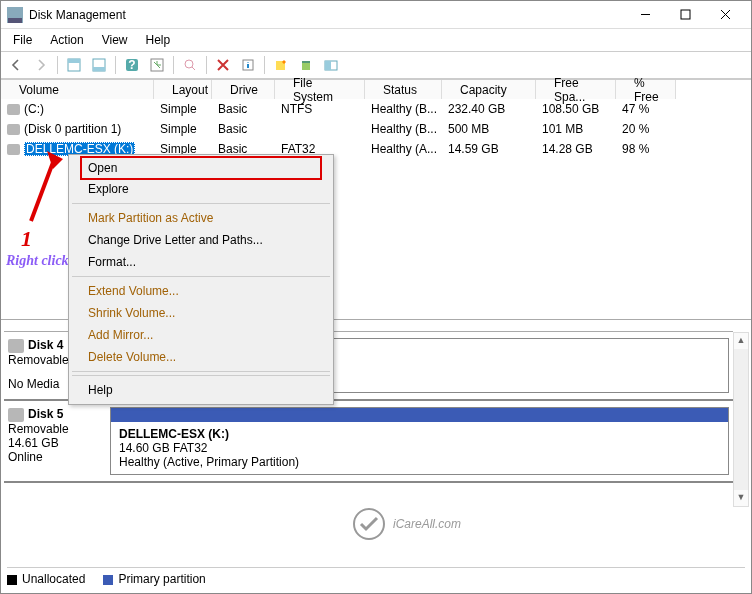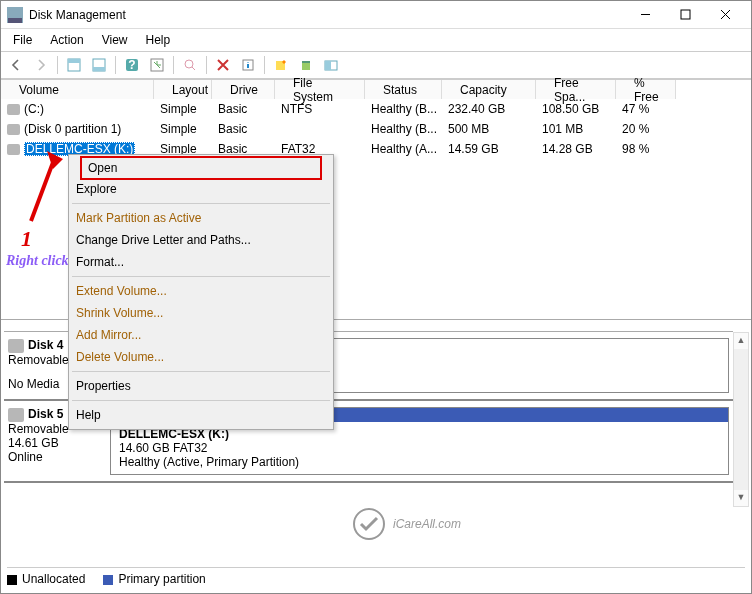--- a/index.html
+++ b/index.html
@@ -37,21 +37,21 @@
 .selrow .col-vol span.lbl { background: #0078d7; color: #fff; outline: 1px dotted #fff; outline-offset: -1px; padding: 0 2px; }
 
 .annot { position: absolute; pointer-events: none; }
 .arrow1 { left: 12px; top: 148px; width: 60px; height: 130px; }
 .num1 { position:absolute; left:20px; top:225px; color:#d00; font: italic bold 22px Georgia, serif; }
 .rc   { position:absolute; left:5px; top:252px; color:#8b5cf6; font: italic bold 14px Georgia, serif; }
 .num2 { position:absolute; left:170px; top:163px; color:#d00; font: italic bold 14px Georgia, serif; }
 .arr2 { position:absolute; left:146px; top:164px; }
 
 .ctxmenu { position: absolute; left: 67px; top: 153px; width: 266px; background: #f0f0f0; border: 1px solid #aaa; box-shadow: 2px 2px 4px rgba(0,0,0,.2); z-index: 5; padding: 3px 1px; }
-.ctxmenu .mi { padding: 4px 6px; cursor: pointer; white-space: nowrap; }
+.ctxmenu .mi { padding: 4px 18px; cursor: pointer; white-space: nowrap; }
 .ctxmenu .mi.dis { color: #a16207; cursor: default; }
 .ctxmenu .msep { height: 1px; background: #ccc; margin: 3px 2px; }
 .ctxmenu .hl { border: 2px solid #d00; margin: -2px 10px -2px 10px; padding: 3px 6px; }
 
 .diskpane { position: absolute; left: 3px; right: 18px; top: 330px; background: #fff; }
 .diskrow { display: flex; border-bottom: 2px solid #888; padding: 6px 4px; align-items: stretch; min-height: 70px; }
 .diskleft { width: 102px; }
 .diskleft .di { width: 16px; height: 14px; background: #b7b7b7; display: inline-block; margin-right: 4px; border-radius: 2px; vertical-align: middle; }
 .diskleft .t { font-weight: bold; }
 .diskvol { flex: 1; border: 1px solid #888; position: relative; }
@@ -230,21 +230,20 @@
   <div class="msep"></div>
   <div class="mi dis">Mark Partition as Active</div>
   <div class="mi">Change Drive Letter and Paths...</div>
   <div class="mi">Format...</div>
   <div class="msep"></div>
   <div class="mi dis">Extend Volume...</div>
   <div class="mi dis">Shrink Volume...</div>
   <div class="mi dis">Add Mirror...</div>
   <div class="mi dis">Delete Volume...</div>
   <div class="msep"></div>
-  <div class="mi">Properties</div>
   <div class="msep"></div>
   <div class="mi">Help</div>
 </div>
 
 <svg class="annot arrow1" viewBox="0 0 60 130">
   <path d="M42 8 L18 72" stroke="#d00" stroke-width="4"></path>
   <polygon points="34,2 50,10 40,20" fill="#d00"></polygon>
 </svg>
 <div class="num1 annot">1</div>
 <div class="rc annot">Right click</div>

